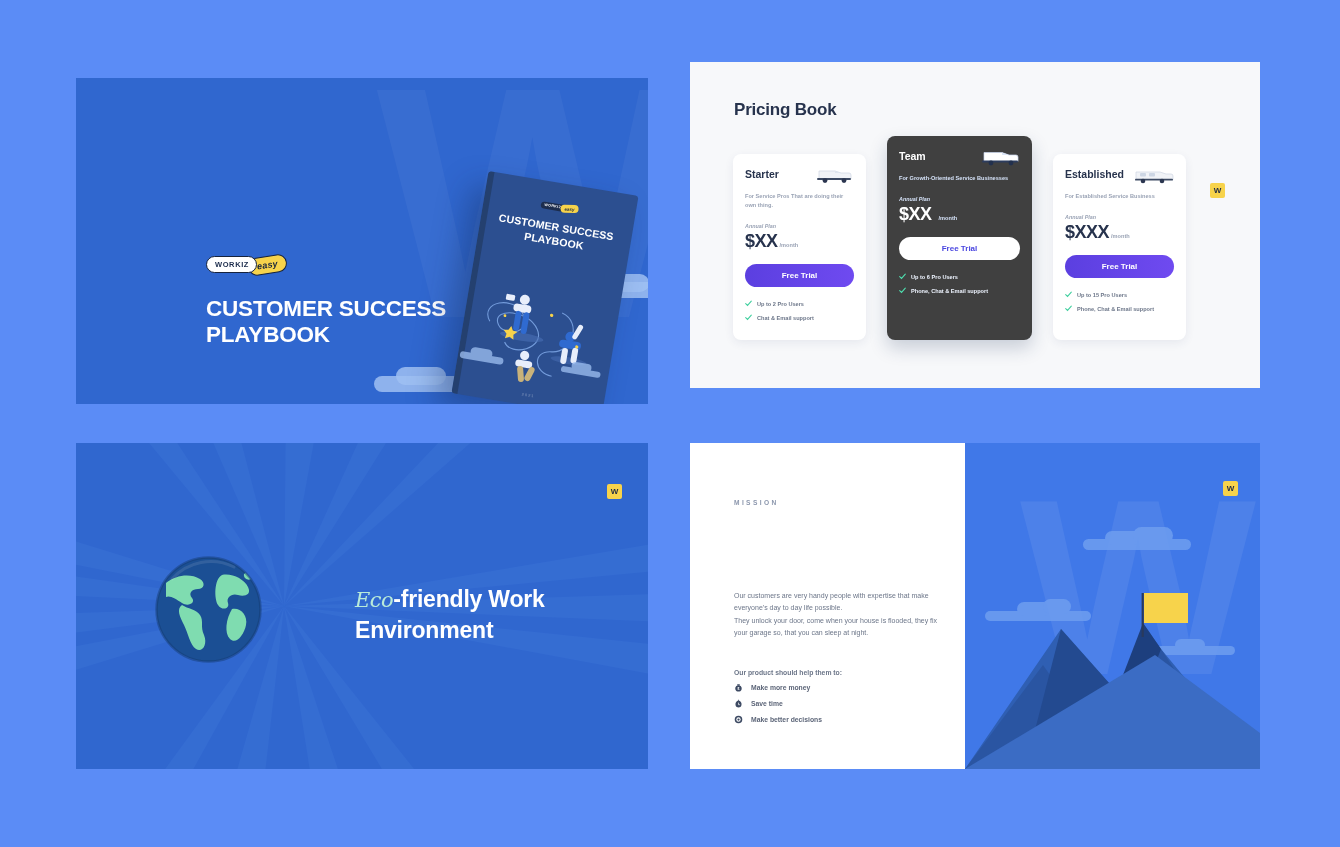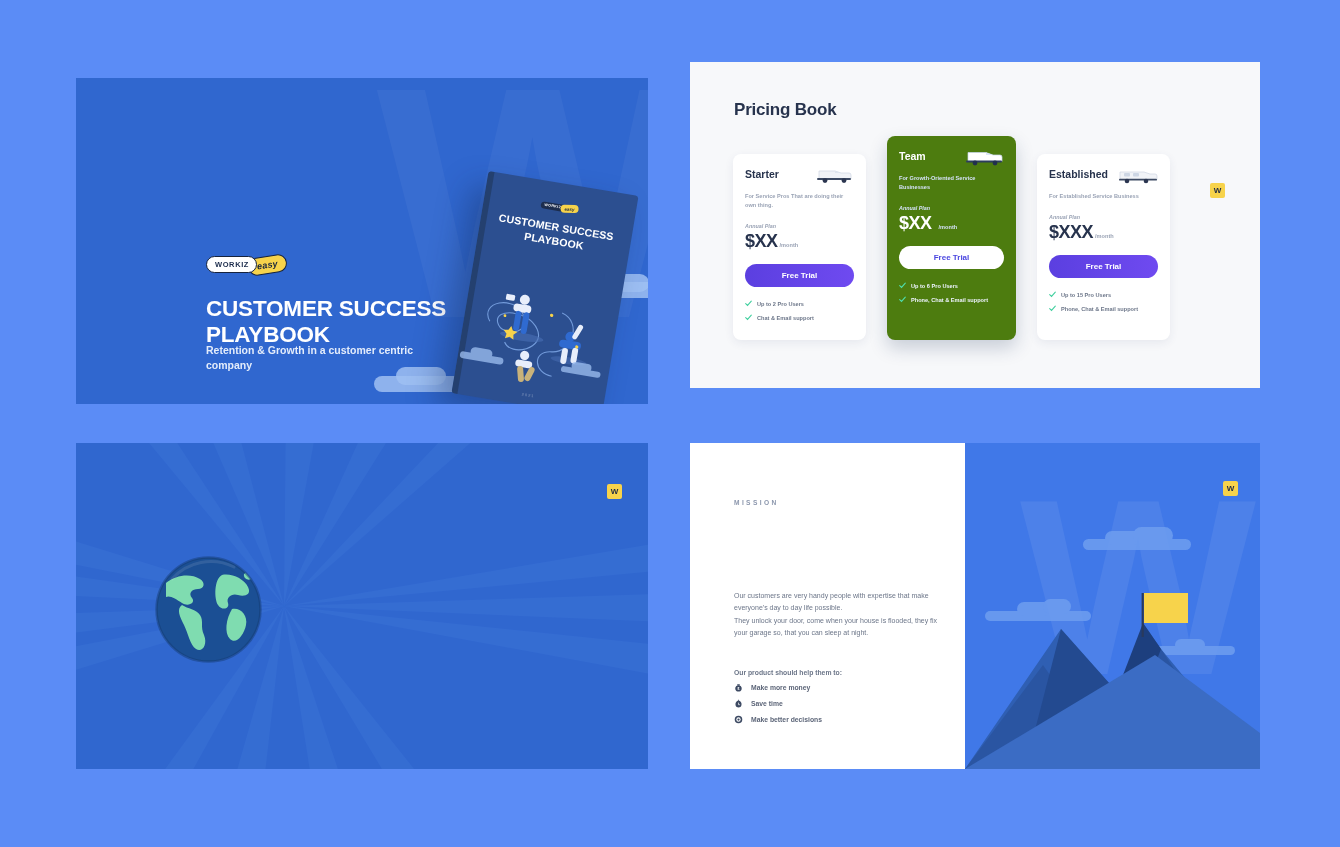--- a/index.html
+++ b/index.html
@@ -85,21 +85,21 @@
     color:#1f2a44; font-size:8px; font-weight:800; line-height:1;
   }
   .wb-pricing { position:absolute; right:35px; top:121px; }
   .cards { position:absolute; left:43px; top:92px; display:flex; gap:21px; }
   .pcard {
     width:133px; border-radius:8px; padding:14px 12px 12px;
     background:#fff; box-shadow:0 3px 10px rgba(32,54,97,.08);
     position:relative;
   }
   .pcard.featured {
-    background:#4d7c0f; width:129px; margin-top:-18px; padding-bottom:30px;
+    background:#404040; width:145px; margin-top:-18px; padding-bottom:30px;
     box-shadow:0 8px 18px rgba(32,54,97,.22);
   }
   .pc-head { display:flex; align-items:flex-start; justify-content:space-between; }
   .pc-name { color:#27334d; font-size:10.5px; font-weight:800; }
   .featured .pc-name { color:#fff; }
   .pc-desc { margin-top:8px; color:#9aa3b5; font-size:5.6px; line-height:1.65; font-weight:600; }
   .featured .pc-desc { color:#d5e2f8; }
   .pc-plan { margin-top:13px; color:#9aa3b5; font-size:5.4px; font-style:italic; font-weight:700; }
   .featured .pc-plan { color:#d5e2f8; }
   .pc-price-row { margin-top:2px; display:flex; align-items:baseline; }
@@ -166,21 +166,20 @@
 
   <div class="panel-cover">
     <div class="cover-watermark-w">W</div>
 
     <div class="logo-pill">
       <span class="logo-workiz">WORKIZ</span>
       <span class="logo-easy">easy</span>
     </div>
 
     <div class="cover-title">CUSTOMER SUCCESS PLAYBOOK</div>
-    <div class="cover-sub">Retention &amp; Growth in a customer centric company</div>
     <div class="cover-footnote"></div>
 
     <div class="cloud" style="left:500px;top:204px;width:96px;height:16px;"></div>
     <div class="cloud" style="left:525px;top:196px;width:48px;height:18px;"></div>
     <div class="cloud" style="left:298px;top:298px;width:96px;height:16px;"></div>
     <div class="cloud" style="left:320px;top:289px;width:50px;height:18px;"></div>
 
     <div class="book-wrap">
       <div class="book">
         <div class="book-spine"></div>
@@ -398,20 +397,23 @@
         <path d="M30 52 C36 56 44 56 48 62 C52 68 48 74 52 82 C56 92 50 100 44 96 C38 92 36 80 32 72 C28 64 24 56 30 52 Z"></path>
         <path d="M70 22 C80 20 92 26 96 34 C100 42 92 44 86 42 C80 40 74 44 76 50 C78 56 70 58 66 52 C62 46 62 26 70 22 Z"></path>
         <path d="M80 56 C88 54 96 62 94 72 C92 82 84 92 78 86 C72 80 74 66 80 56 Z"></path>
         <path d="M96 18 c4 2 6 6 3 8 -3 2 -8 -1 -7 -5 z"></path>
       </g>
       <circle cx="56.5" cy="56.5" r="52" fill="none" stroke="#14396d" stroke-width="2.5" opacity=".45"></circle>
       <path d="M20 26 A52 52 0 0 1 82 14" fill="none" stroke="#ffffff" stroke-width="3" opacity=".10" stroke-linecap="round"></path>
     </svg>
   </div>
 
+  <div class="eco-head">
+    <span class="eco-script">Eco</span><span>-friendly Work Environment</span>
+  </div>
 
   <div class="panel-mission">
     <div class="mi-kicker">MISSION</div>
     <div class="mi-body" style="white-space:pre-line;">Our customers are very handy people with expertise that make everyone's day to day life possible.
 They unlock your door, come when your house is flooded, they fix your garage so, that you can sleep at night.</div>
     <div class="mi-lead">Our product should help them to:</div>
     <div class="mi-list">
       <div class="mi-item">
         <svg class="mi-ic" viewBox="0 0 12 12">
           <path d="M4 1.6 h4 l-1 1.6 h-2z" fill="#3d4a63"></path>

